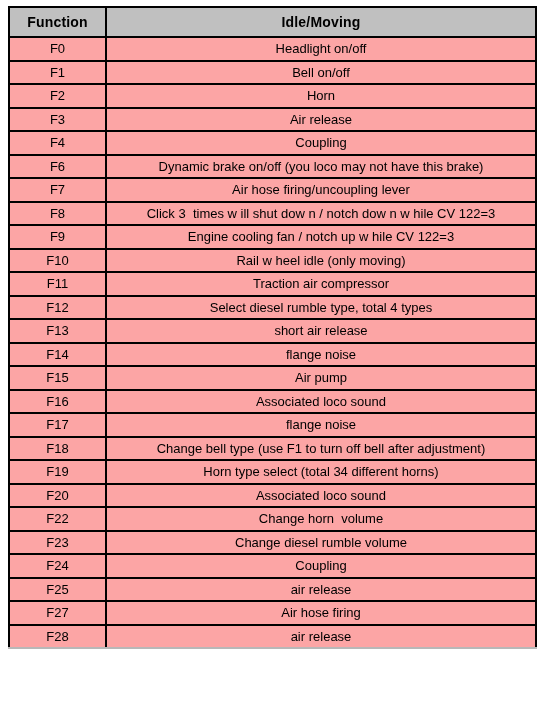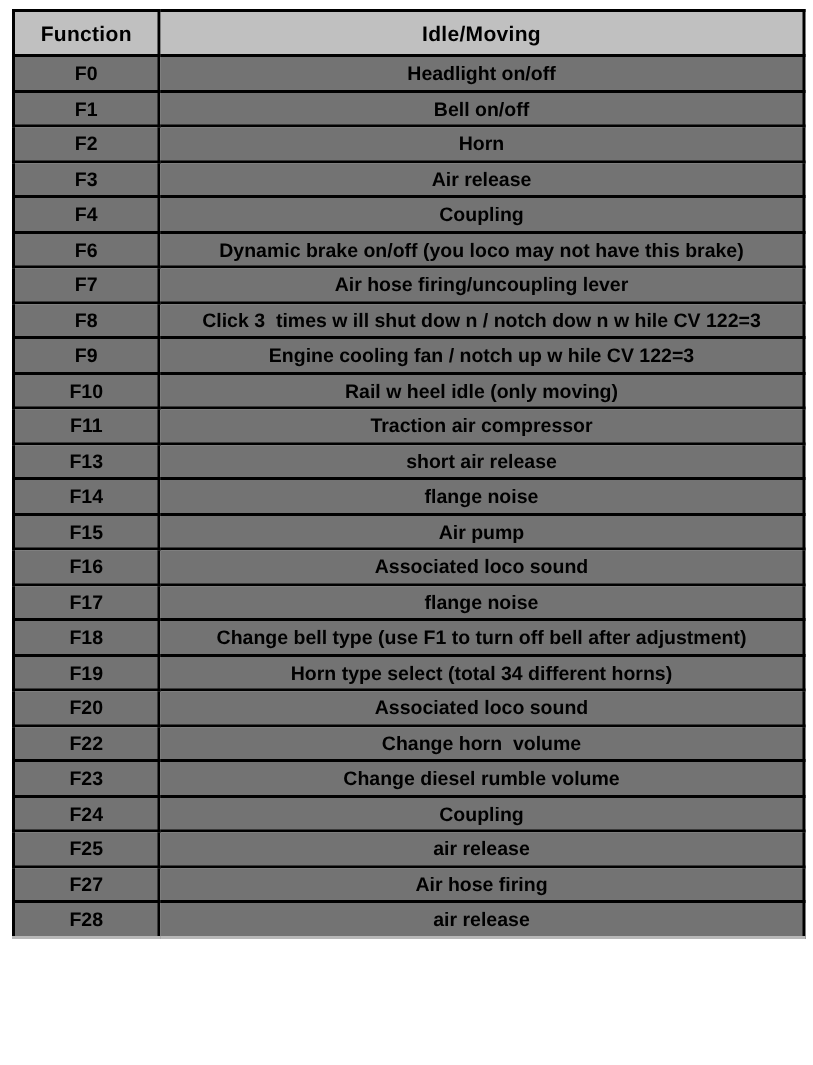--- a/index.html
+++ b/index.html
@@ -44,22 +44,22 @@
   table.fn-table thead th {
     height: 28px;
     background: #c0c0c0;
     font-size: 14px;
     font-weight: bold;
     letter-spacing: 0.2px;
   }
   table.fn-table tbody td {
     height: 21.5px;
     font-size: 13px;
-    font-weight: bold;
-    background: #737373;
+    font-weight: normal;
+    background: #fca5a5;
     margin-left: 44px;
   }
   table.fn-table tbody td.fn-cell {
     font-size: 13px;
   }
   table.fn-table tbody tr:last-child td {
     border-bottom: 2px solid #b8b8b8;
   }
 </style>
 </head>
@@ -116,20 +116,24 @@
         </tr>
         <tr>
           <td class="fn-cell">F10</td>
           <td class="desc-cell">Rail w heel idle (only moving)</td>
         </tr>
         <tr>
           <td class="fn-cell">F11</td>
           <td class="desc-cell">Traction air compressor</td>
         </tr>
         <tr>
+          <td class="fn-cell">F12</td>
+          <td class="desc-cell">Select diesel rumble type, total 4 types</td>
+        </tr>
+        <tr>
           <td class="fn-cell">F13</td>
           <td class="desc-cell">short air release</td>
         </tr>
         <tr>
           <td class="fn-cell">F14</td>
           <td class="desc-cell">flange noise</td>
         </tr>
         <tr>
           <td class="fn-cell">F15</td>
           <td class="desc-cell">Air pump</td>

